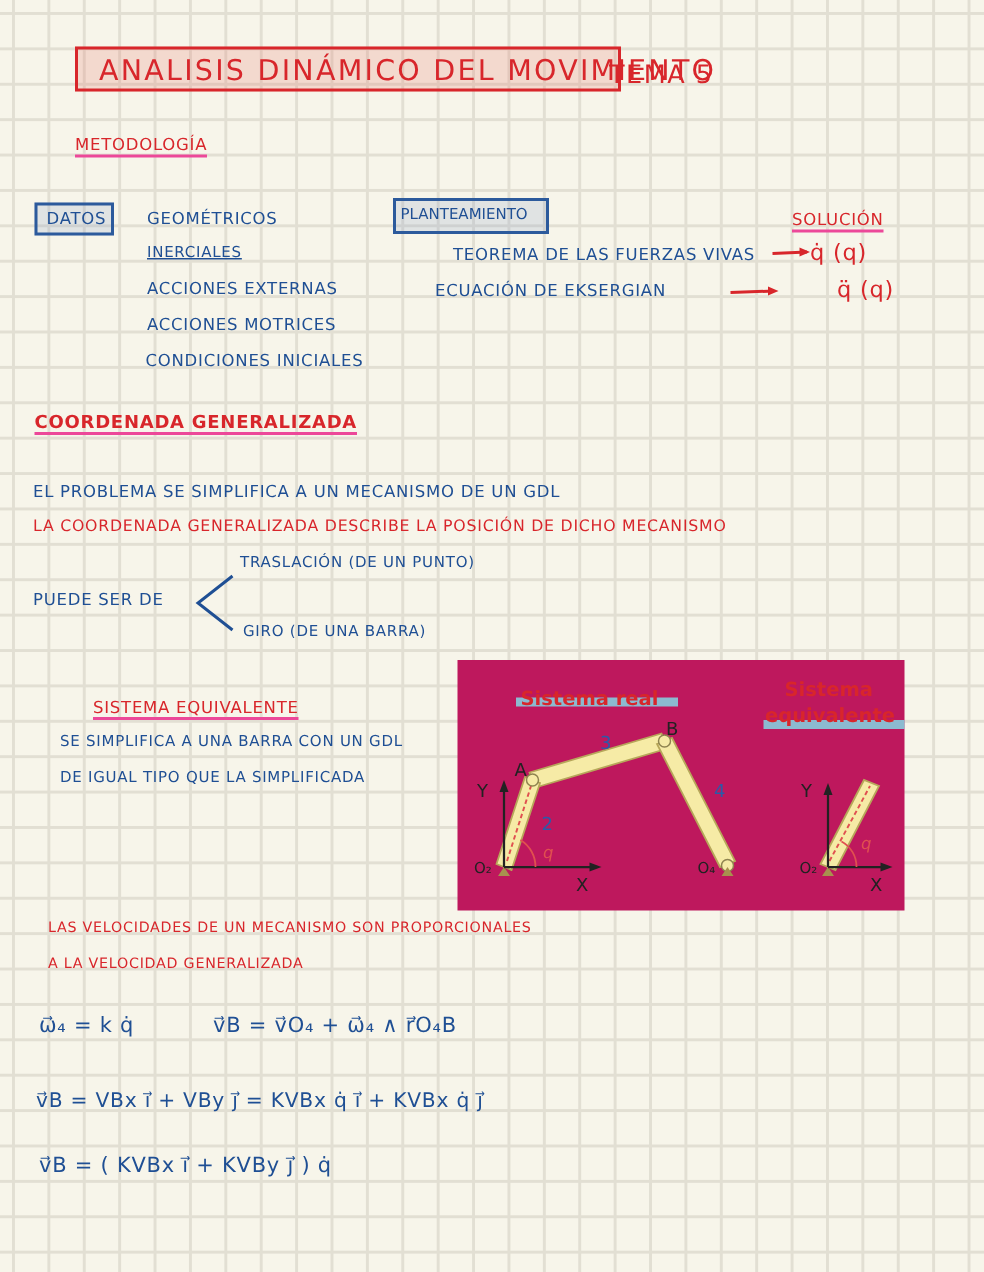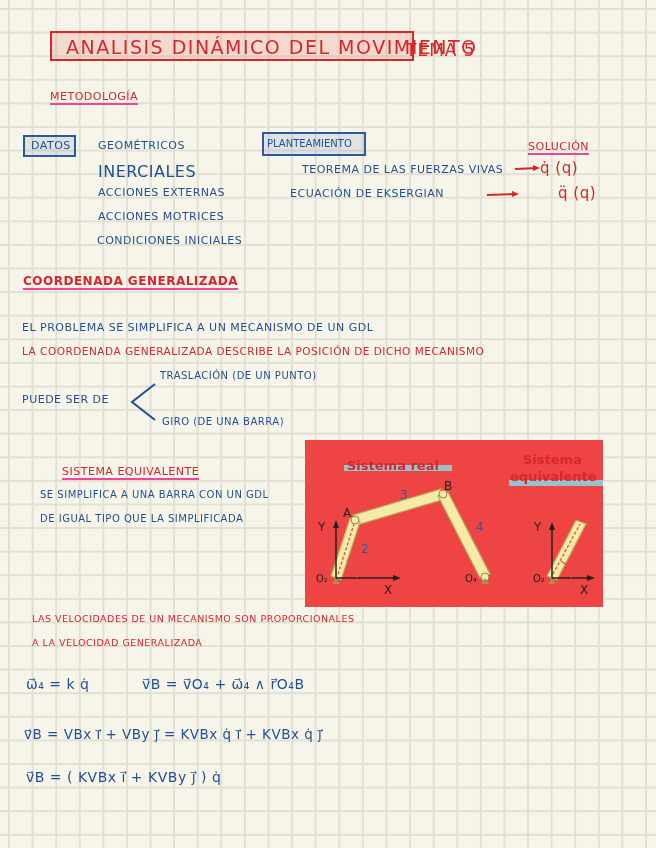--- a/index.html
+++ b/index.html
@@ -25,38 +25,38 @@
     position: absolute; left: 50px; top: 31px; width: 364px; height: 30px;
     border: 2px solid #d8262b; background: rgba(232, 120, 110, 0.22);
     box-sizing: border-box;
   }
   .box-blue {
     position: absolute; border: 2px solid #2c5a9c; background: rgba(120, 150, 200, 0.18);
     box-sizing: border-box;
   }
   .panel {
     position: absolute; left: 305px; top: 440px; width: 298px; height: 167px;
-    background: #ef4444;
+    background: #be185d;
   }
   svg text { font-family: "DejaVu Sans", sans-serif; }
 </style>
 </head>
 <body>
 
 <div class="title-box"></div>
 <div class="hw red" style="left:66px; top:38px; font-size:19px; letter-spacing:1.5px;">ANALISIS DINÁMICO DEL MOVIMIENTO</div>
 <div class="hw red" style="left:406px; top:42px; font-size:17px; letter-spacing:1px;">TEMA 5</div>
 
 <div class="hw red u" style="left:50px; top:91px; font-size:11px;">METODOLOGÍA</div>
 
 <div class="box-blue" style="left:23px; top:135px; width:53px; height:22px;"></div>
 <div class="hw blue" style="left:31px; top:140px; font-size:11px;">DATOS</div>
 
 <div class="hw blue" style="left:98px; top:140px; font-size:11px;">GEOMÉTRICOS</div>
-<div class="hw blue" style="left:98px; top:164px; font-size:16px;">INERCIALES</div>
+<div class="hw blue" style="left:98px; top:164px; font-size:10px;text-decoration:underline;">INERCIALES</div>
 <div class="hw blue" style="left:98px; top:187px; font-size:11px;">ACCIONES EXTERNAS</div>
 <div class="hw blue" style="left:98px; top:211px; font-size:11px;">ACCIONES MOTRICES</div>
 <div class="hw blue" style="left:97px; top:235px; font-size:11px;">CONDICIONES INICIALES</div>
 
 <div class="box-blue" style="left:262px; top:132px; width:104px; height:24px;"></div>
 <div class="hw blue" style="left:267px; top:139px; font-size:10px; letter-spacing:0;">PLANTEAMIENTO</div>
 
 <div class="hw blue" style="left:302px; top:164px; font-size:11px;">TEOREMA DE LAS FUERZAS VIVAS</div>
 <div class="hw blue" style="left:290px; top:188px; font-size:11px;">ECUACIÓN DE EKSERGIAN</div>
 

